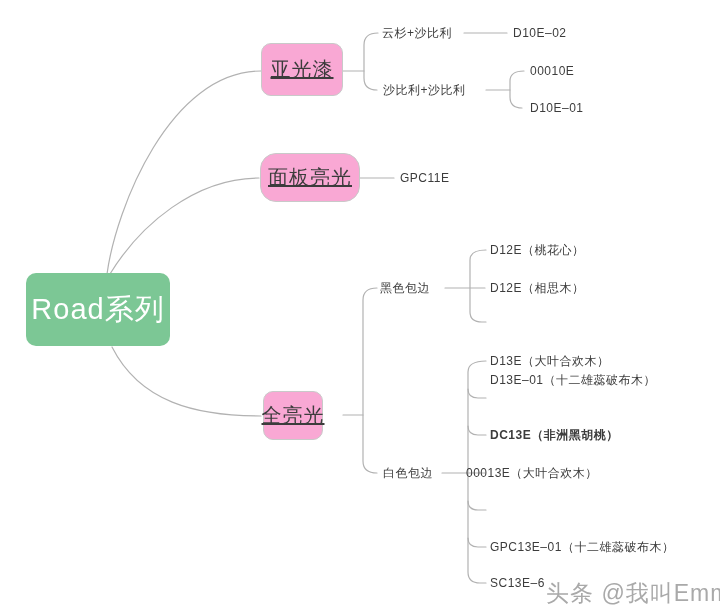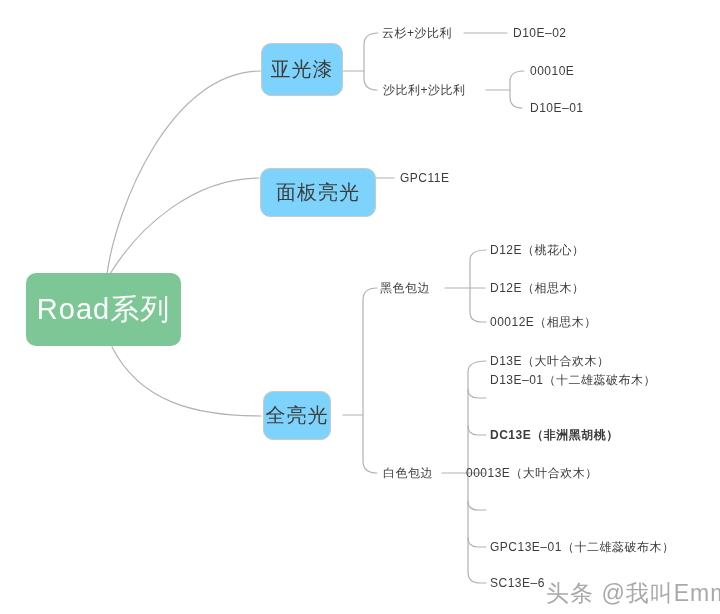--- a/index.html
+++ b/index.html
@@ -21,27 +21,28 @@
     fill: none;
     stroke: var(--line, #b2b2b2);
     stroke-width: 1.2;
     stroke-linecap: round;
   }
   .box-node {
     position: absolute;
     display: flex;
     align-items: center;
     justify-content: center;
-    background: #7dd3fc;
+    background: #f9a8d4;
     border: 1.5px solid var(--node_border, #c9c9c9);
     border-radius: 10px;
     font-size: 20px;
     white-space: nowrap;
     box-sizing: border-box;
     letter-spacing: 1px;
+    text-decoration: underline;
   }
   .root-node {
     position: absolute;
     display: flex;
     align-items: center;
     justify-content: center;
     background: var(--root_bg, #7cc795);
     color: var(--root_text, #ffffff);
     border: none;
     border-radius: 10px;
@@ -96,38 +97,37 @@
     <path d="M486,250 Q470,250 470,260 L470,312 Q470,322 482,322 L486,322"></path>
 
     <path d="M442,473 L485,473"></path>
     <path d="M486,361 Q468,361 468,372 L468,572 Q468,583 480,583 L486,583"></path>
     <path d="M468,389 Q468,398 478,398 L486,398"></path>
     <path d="M468,426 Q468,435 478,435 L486,435"></path>
     <path d="M468,501 Q468,510 478,510 L486,510"></path>
     <path d="M468,538 Q468,547 478,547 L486,547"></path>
   </svg>
 
-  <div class="root-node" style="left:26px; top:273px; width:155px; height:73px;">Road系列</div>
+  <div class="root-node" style="left:26px; top:273px; width:144px; height:73px;">Road系列</div>
 
   <div class="box-node" style="left:261px; top:43px; width:82px; height:53px;">亚光漆</div>
-  <div class="box-node" style="left:260px; top:168px; width:116px; height:49px;">面板亮光</div>
-  <div class="box-node" style="left:263px; top:391px; width:68px; height:49px;">全亮光</div>
+  <div class="box-node" style="left:260px; top:153px; width:100px; height:49px;border-radius:16px;">面板亮光</div>
+  <div class="box-node" style="left:263px; top:391px; width:60px; height:49px;">全亮光</div>
 
   <div class="text-node" style="left:382px; top:33px;">云杉+沙比利</div>
   <div class="text-node" style="left:513px; top:33px;">D10E–02</div>
   <div class="text-node" style="left:383px; top:90px;">沙比利+沙比利</div>
   <div class="text-node" style="left:530px; top:71px;">00010E</div>
   <div class="text-node" style="left:530px; top:108px;">D10E–01</div>
 
   <div class="text-node" style="left:400px; top:178px;">GPC11E</div>
 
   <div class="text-node" style="left:380px; top:288px;">黑色包边</div>
   <div class="text-node" style="left:490px; top:250px;">D12E（桃花心）</div>
   <div class="text-node" style="left:490px; top:288px;">D12E（相思木）</div>
-  <div class="text-node" style="left:490px; top:322px;">00012E（相思木）</div>
 
   <div class="text-node" style="left:383px; top:473px;">白色包边</div>
   <div class="text-node" style="left:490px; top:361px;">D13E（大叶合欢木）</div>
   <div class="text-node" style="left:490px; top:380px;">D13E–01（十二雄蕊破布木）</div>
   <div class="text-node" style="left:490px; top:435px;font-weight:bold;">DC13E（非洲黑胡桃）</div>
   <div class="text-node" style="left:466px; top:473px;">00013E（大叶合欢木）</div>
   <div class="text-node" style="left:490px; top:547px;text-align:center;">GPC13E–01（十二雄蕊破布木）</div>
   <div class="text-node" style="left:490px; top:583px;">SC13E–6</div>
 
   <div class="watermark" style="left:546px; top:578px;">头条 @我叫Emmy</div>

